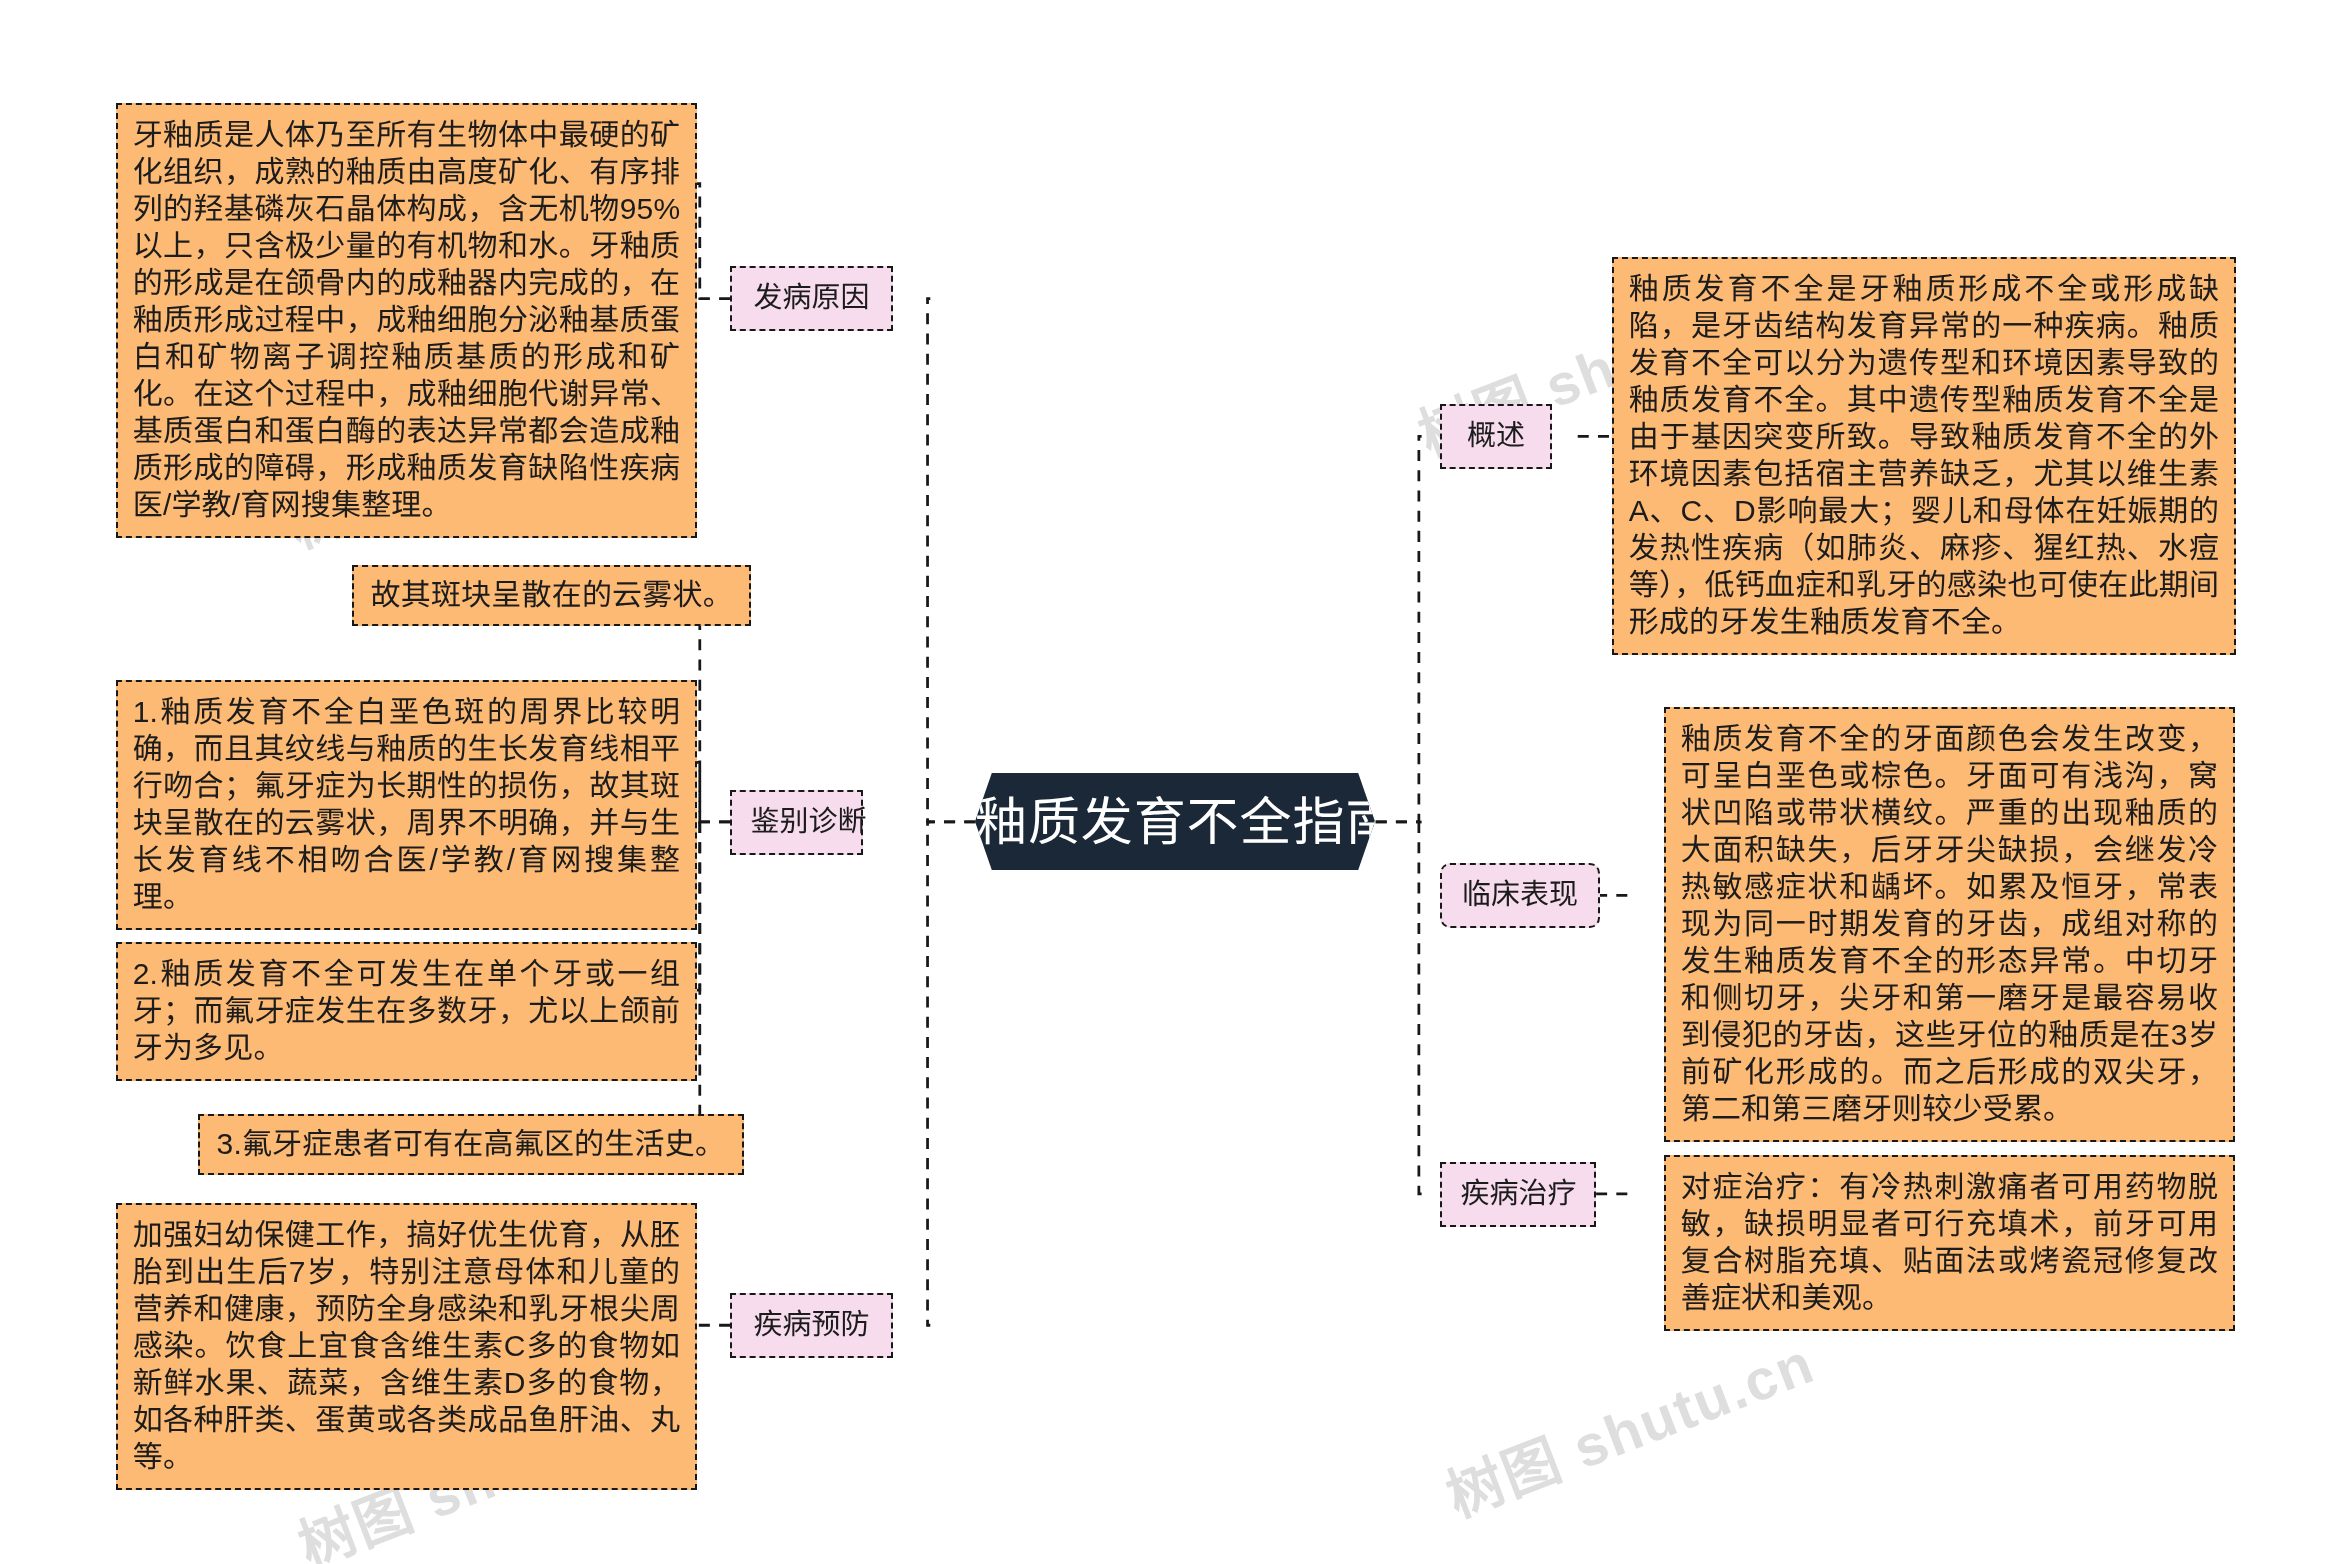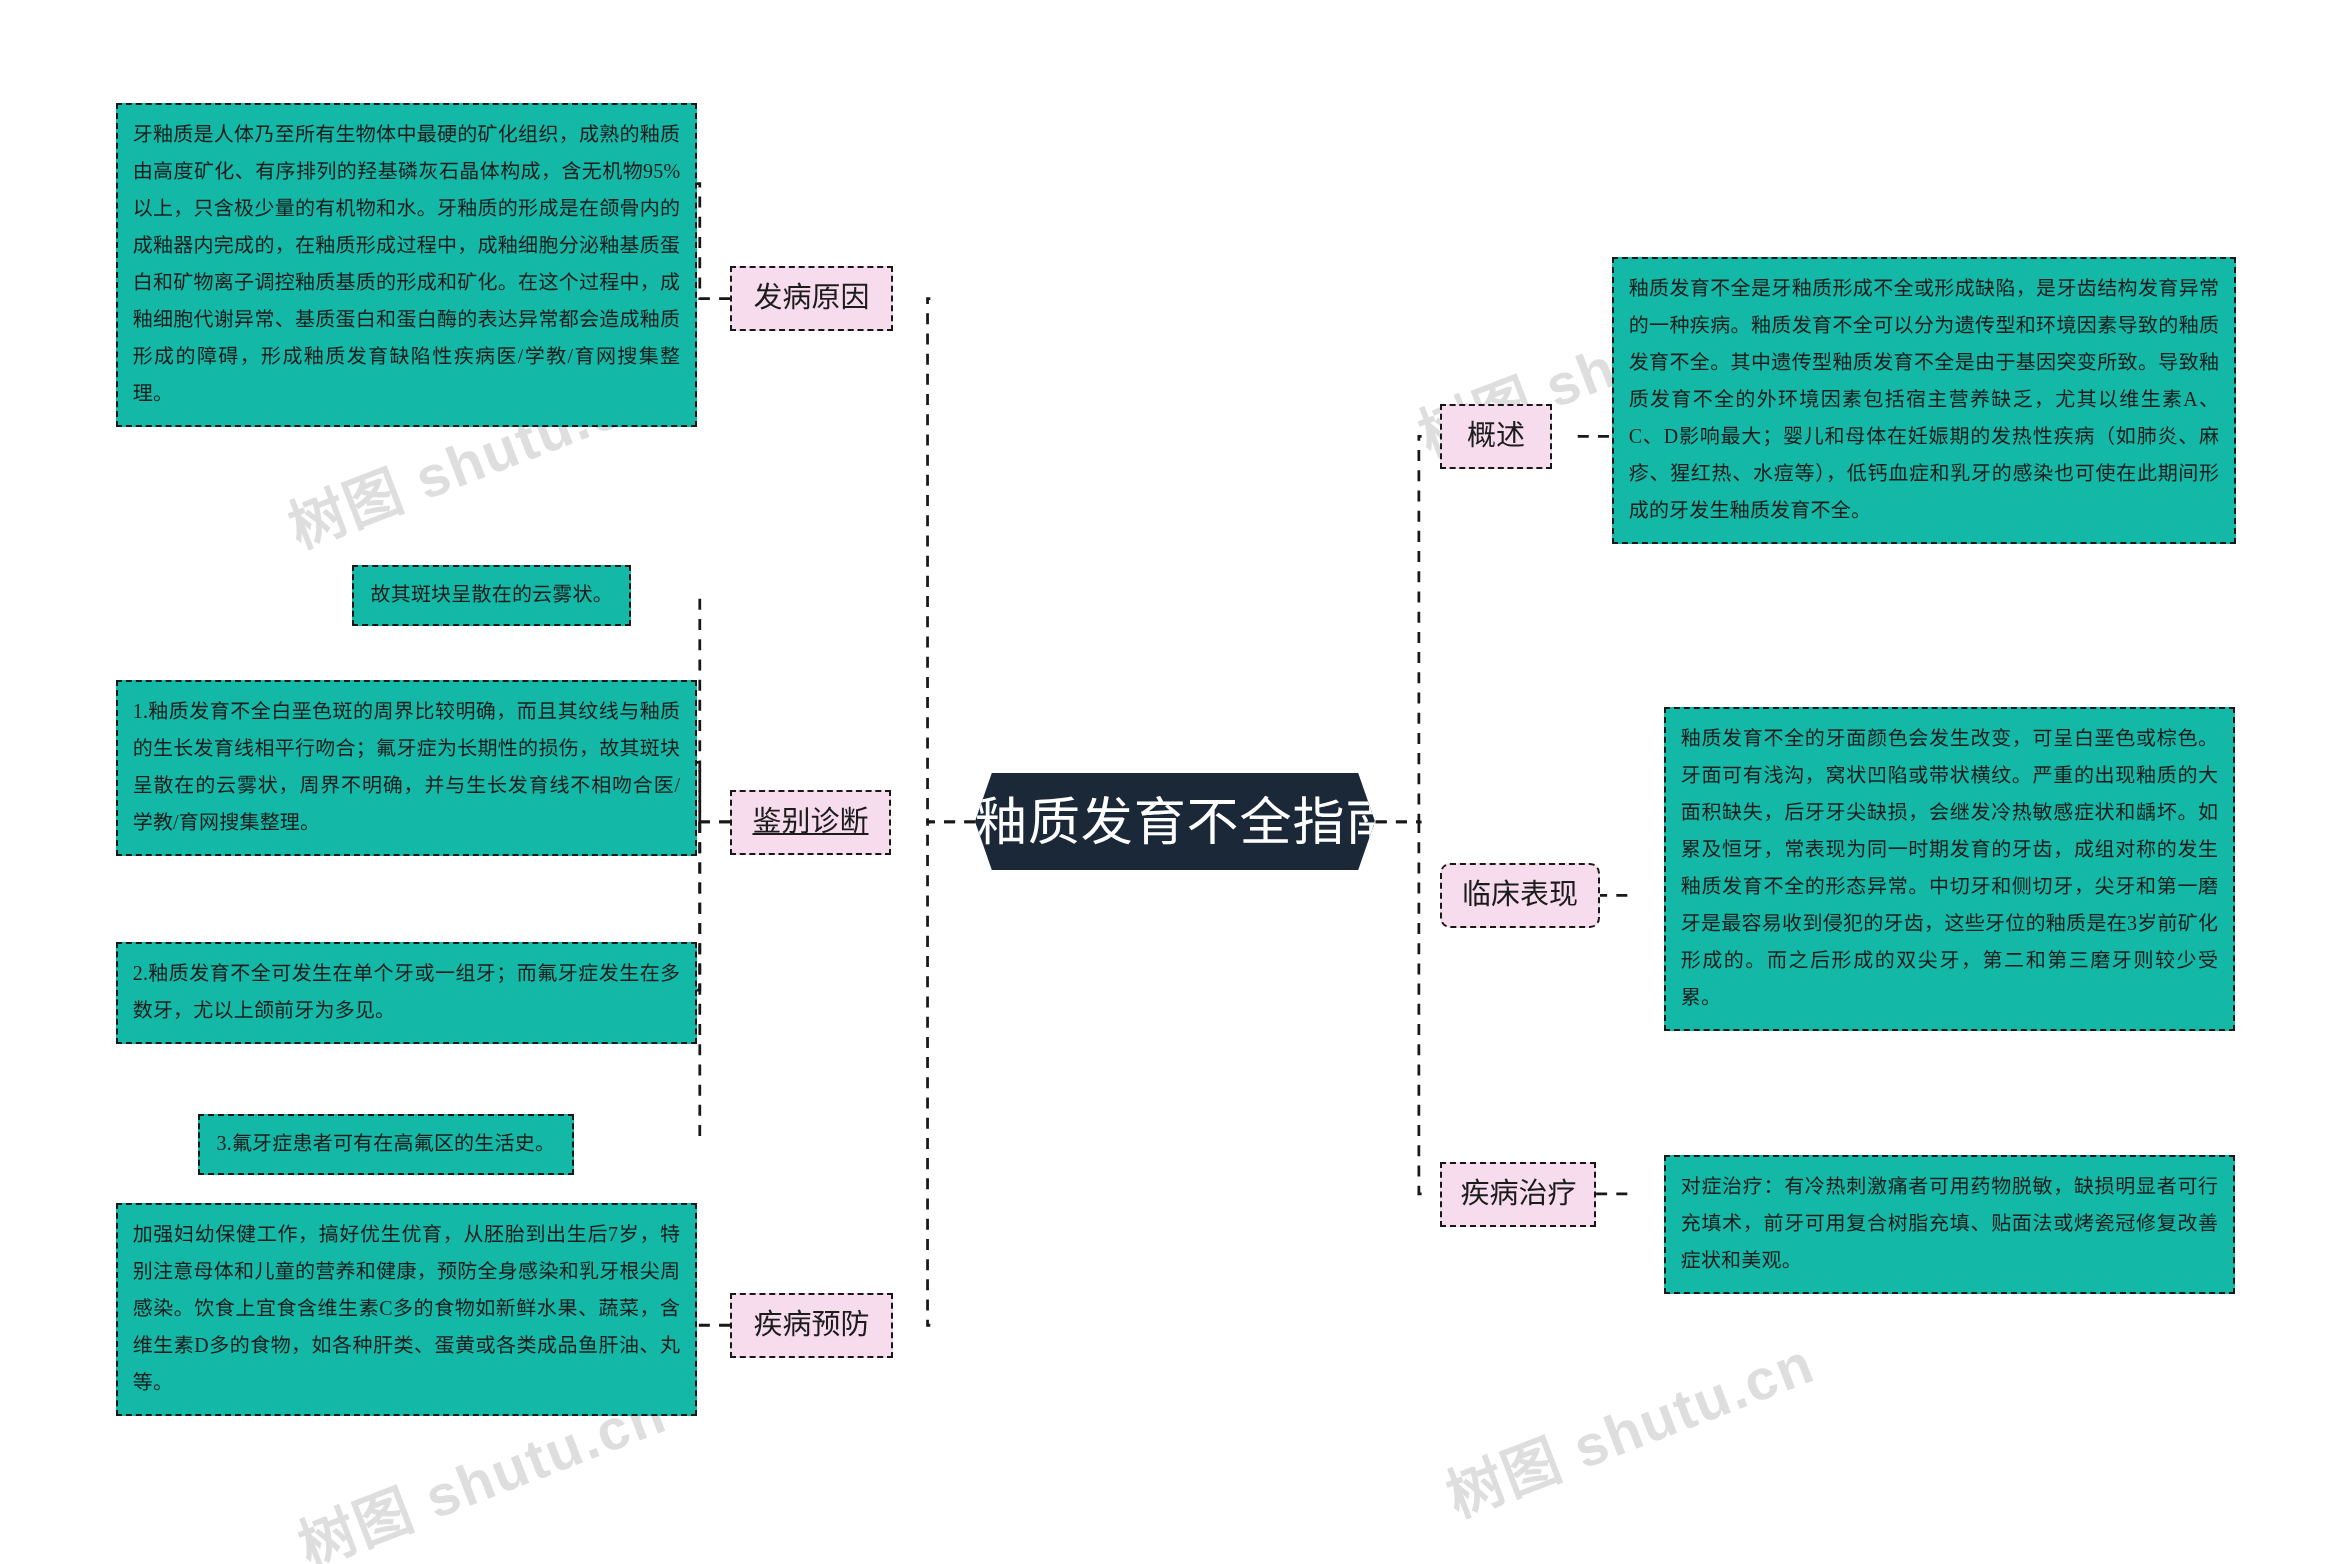--- a/index.html
+++ b/index.html
@@ -52,30 +52,29 @@
 
   
   .node {
     position: absolute;
     z-index: 2;
     box-sizing: border-box;
   }
 
   
   .leaf {
-    background: #14b8a6;
+    background: #fdba74;
     border: 2.8px dashed #181818;
     padding: 11px 14.7px 13px 14.7px;
-    font-size: 20px;
+    font-size: 30px;
     line-height: 37px;
     letter-spacing: 0.2px;
     color: #1c1c1c;
     text-align: justify;
     text-justify: inter-ideograph;
-    font-family: Liberation Serif, serif;
   }
   .leaf.one-line {
     padding: 9.2px 16.5px 11px 16.5px;
     text-align: left;
     white-space: nowrap;
   }
 
   
   .cat {
     background: #f7dcee;
@@ -145,21 +144,21 @@
 </svg>
 
 <div class="root" style="left:975px; top:773px; width:400px; height:97px;">
   <span>釉质发育不全指南</span>
 </div>
 
 <div class="node cat" style="left:730px; top:266px; width:163px;">
   <span>发病原因</span>
 </div>
 
-<div class="node cat" style="left:730px; top:790px; width:161px;text-decoration:underline;">
+<div class="node cat" style="left:730px; top:790px; width:133px;">
   <span>鉴别诊断</span>
 </div>
 
 <div class="node cat" style="left:730px; top:1293px; width:163px;">
   <span>疾病预防</span>
 </div>
 
 <div class="node cat" style="left:1440px; top:404px; width:112px;">
   <span>概述</span>
 </div>

